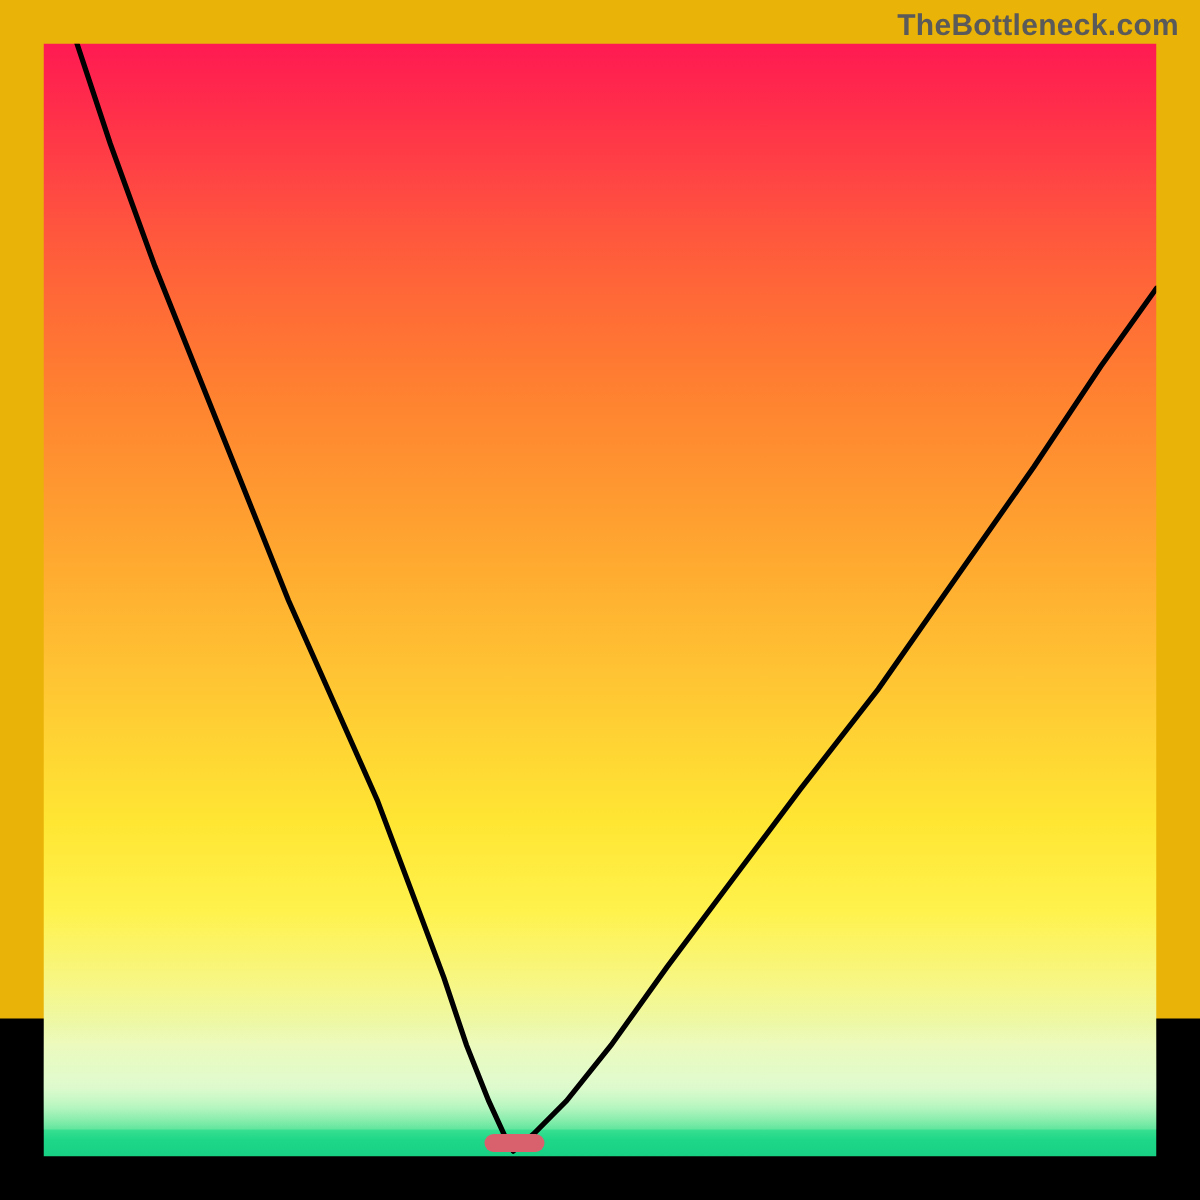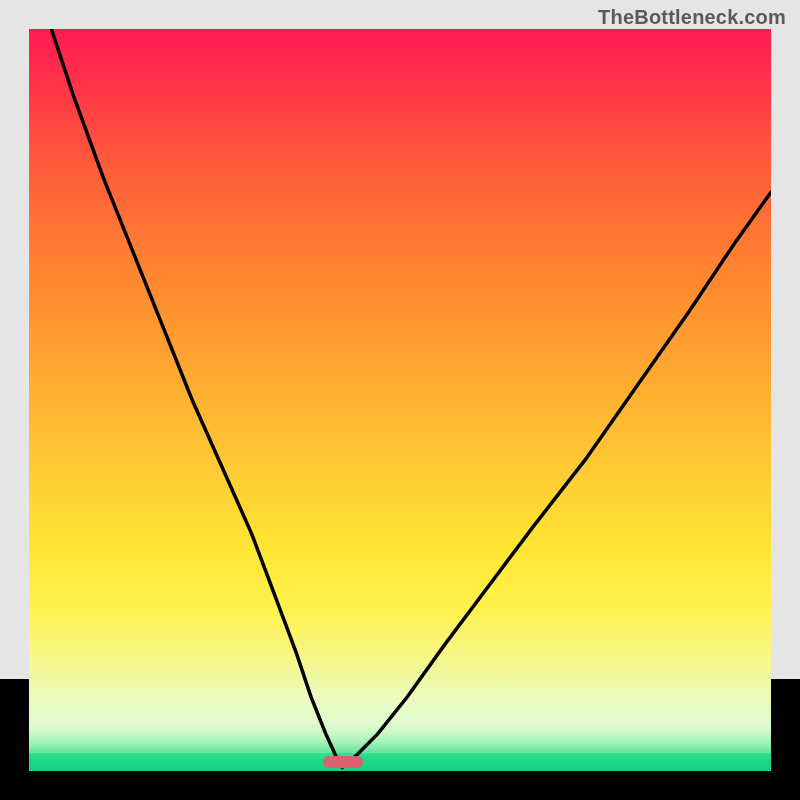--- a/index.html
+++ b/index.html
@@ -10,21 +10,21 @@
     overflow: hidden;
     background: #000;
     font-family: Arial, Helvetica, sans-serif;
   }
   .frame {
     position: absolute;
     left: 0;
     top: 0;
     width: 800px;
     height: 679px;
-    background: #e5e5e5;
+    background: #eab308;
   }
   .plot {
     position: absolute;
     left: 29px;
     top: 29px;
     width: 742px;
     height: 742px;
     overflow: hidden;
   }
   .grad {

